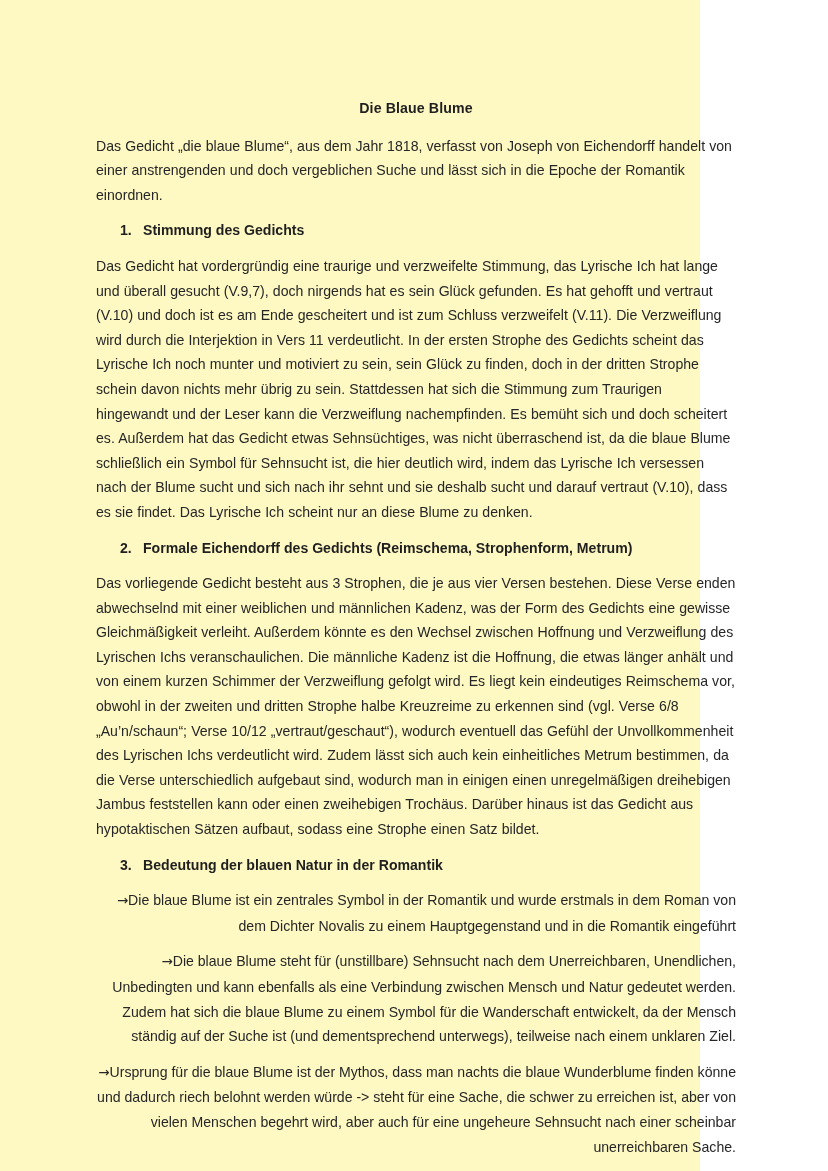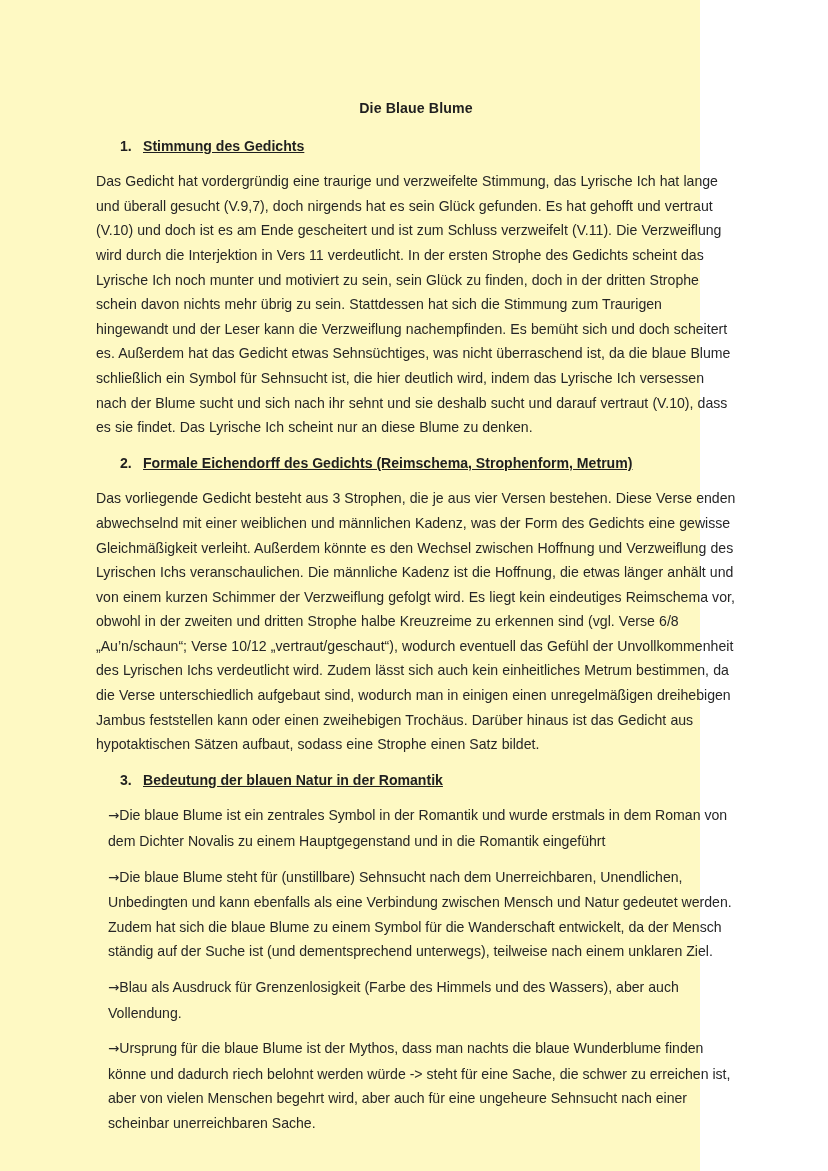--- a/index.html
+++ b/index.html
@@ -67,44 +67,44 @@
     line-height: 24.6px;
     color: #1f1f1f;
   }
   .section-heading .num {
     width: 23px;
     flex: 0 0 23px;
     font-weight: bold;
   }
   .section-heading .htext {
     flex: 1 1 auto;
-    text-decoration: underline;
   }
 
   
   p.arrow-par {
-    margin: 0 0 11px 12px;
+    margin: 0 0 11px 0;
     font-size: 14.1px;
     line-height: 24.6px;
     color: #262626;
-    text-align: left;
+    text-align: right;
   }
   p.arrow-par .arrow {
     font-family: "DejaVu Sans", sans-serif;
     font-size: 13.4px;
   }
 </style>
 </head>
 <body>
 
 <div class="page">
   <div class="content">
 
     <div class="doc-title">Die Blaue Blume</div>
 
+    <p class="body-par">Das Gedicht „die blaue Blume“, aus dem Jahr 1818, verfasst von Joseph von Eichendorff handelt von einer anstrengenden und doch vergeblichen Suche und lässt sich in die Epoche der Romantik einordnen.</p>
 
     <div class="section-heading">
       <span class="num">1.</span>
       <span class="htext">Stimmung des Gedichts</span>
     </div>
 
     <p class="body-par">Das Gedicht hat vordergründig eine traurige und verzweifelte Stimmung, das Lyrische Ich hat lange und überall gesucht (V.9,7), doch nirgends hat es sein Glück gefunden. Es hat gehofft und vertraut (V.10) und doch ist es am Ende gescheitert und ist zum Schluss verzweifelt (V.11). Die Verzweiflung wird durch die Interjektion in Vers 11 verdeutlicht. In der ersten Strophe des Gedichts scheint das Lyrische Ich noch munter und motiviert zu sein, sein Glück zu finden, doch in der dritten Strophe schein davon nichts mehr übrig zu sein. Stattdessen hat sich die Stimmung zum Traurigen hingewandt und der Leser kann die Verzweiflung nachempfinden. Es bemüht sich und doch scheitert es. Außerdem hat das Gedicht etwas Sehnsüchtiges, was nicht überraschend ist, da die blaue Blume schließlich ein Symbol für Sehnsucht ist, die hier deutlich wird, indem das Lyrische Ich versessen nach der Blume sucht und sich nach ihr sehnt und sie deshalb sucht und darauf vertraut (V.10), dass es sie findet. Das Lyrische Ich scheint nur an diese Blume zu denken.</p>
 
     <div class="section-heading">
       <span class="num">2.</span>
@@ -119,22 +119,19 @@
     </div>
 
     <p class="arrow-par">
       <span class="arrow">→</span><span>Die blaue Blume ist ein zentrales Symbol in der Romantik und wurde erstmals in dem Roman von dem Dichter Novalis zu einem Hauptgegenstand und in die Romantik eingeführt</span>
     </p>
 
     <p class="arrow-par">
       <span class="arrow">→</span><span>Die blaue Blume steht für (unstillbare) Sehnsucht nach dem Unerreichbaren, Unendlichen, Unbedingten und kann ebenfalls als eine Verbindung zwischen Mensch und Natur gedeutet werden. Zudem hat sich die blaue Blume zu einem Symbol für die Wanderschaft entwickelt, da der Mensch ständig auf der Suche ist (und dementsprechend unterwegs), teilweise nach einem unklaren Ziel.</span>
     </p>
 
-    <p class="arrow-par">
-      <span class="arrow">→</span><span>Blau als Ausdruck für Grenzenlosigkeit (Farbe des Himmels und des Wassers), aber auch Vollendung.</span>
-    </p>
 
     <p class="arrow-par">
       <span class="arrow">→</span><span>Ursprung für die blaue Blume ist der Mythos, dass man nachts die blaue Wunderblume finden könne und dadurch riech belohnt werden würde -&gt; steht für eine Sache, die schwer zu erreichen ist, aber von vielen Menschen begehrt wird, aber auch für eine ungeheure Sehnsucht nach einer scheinbar unerreichbaren Sache.</span>
     </p>
 
   </div>
 </div>
 
 </body></html>

